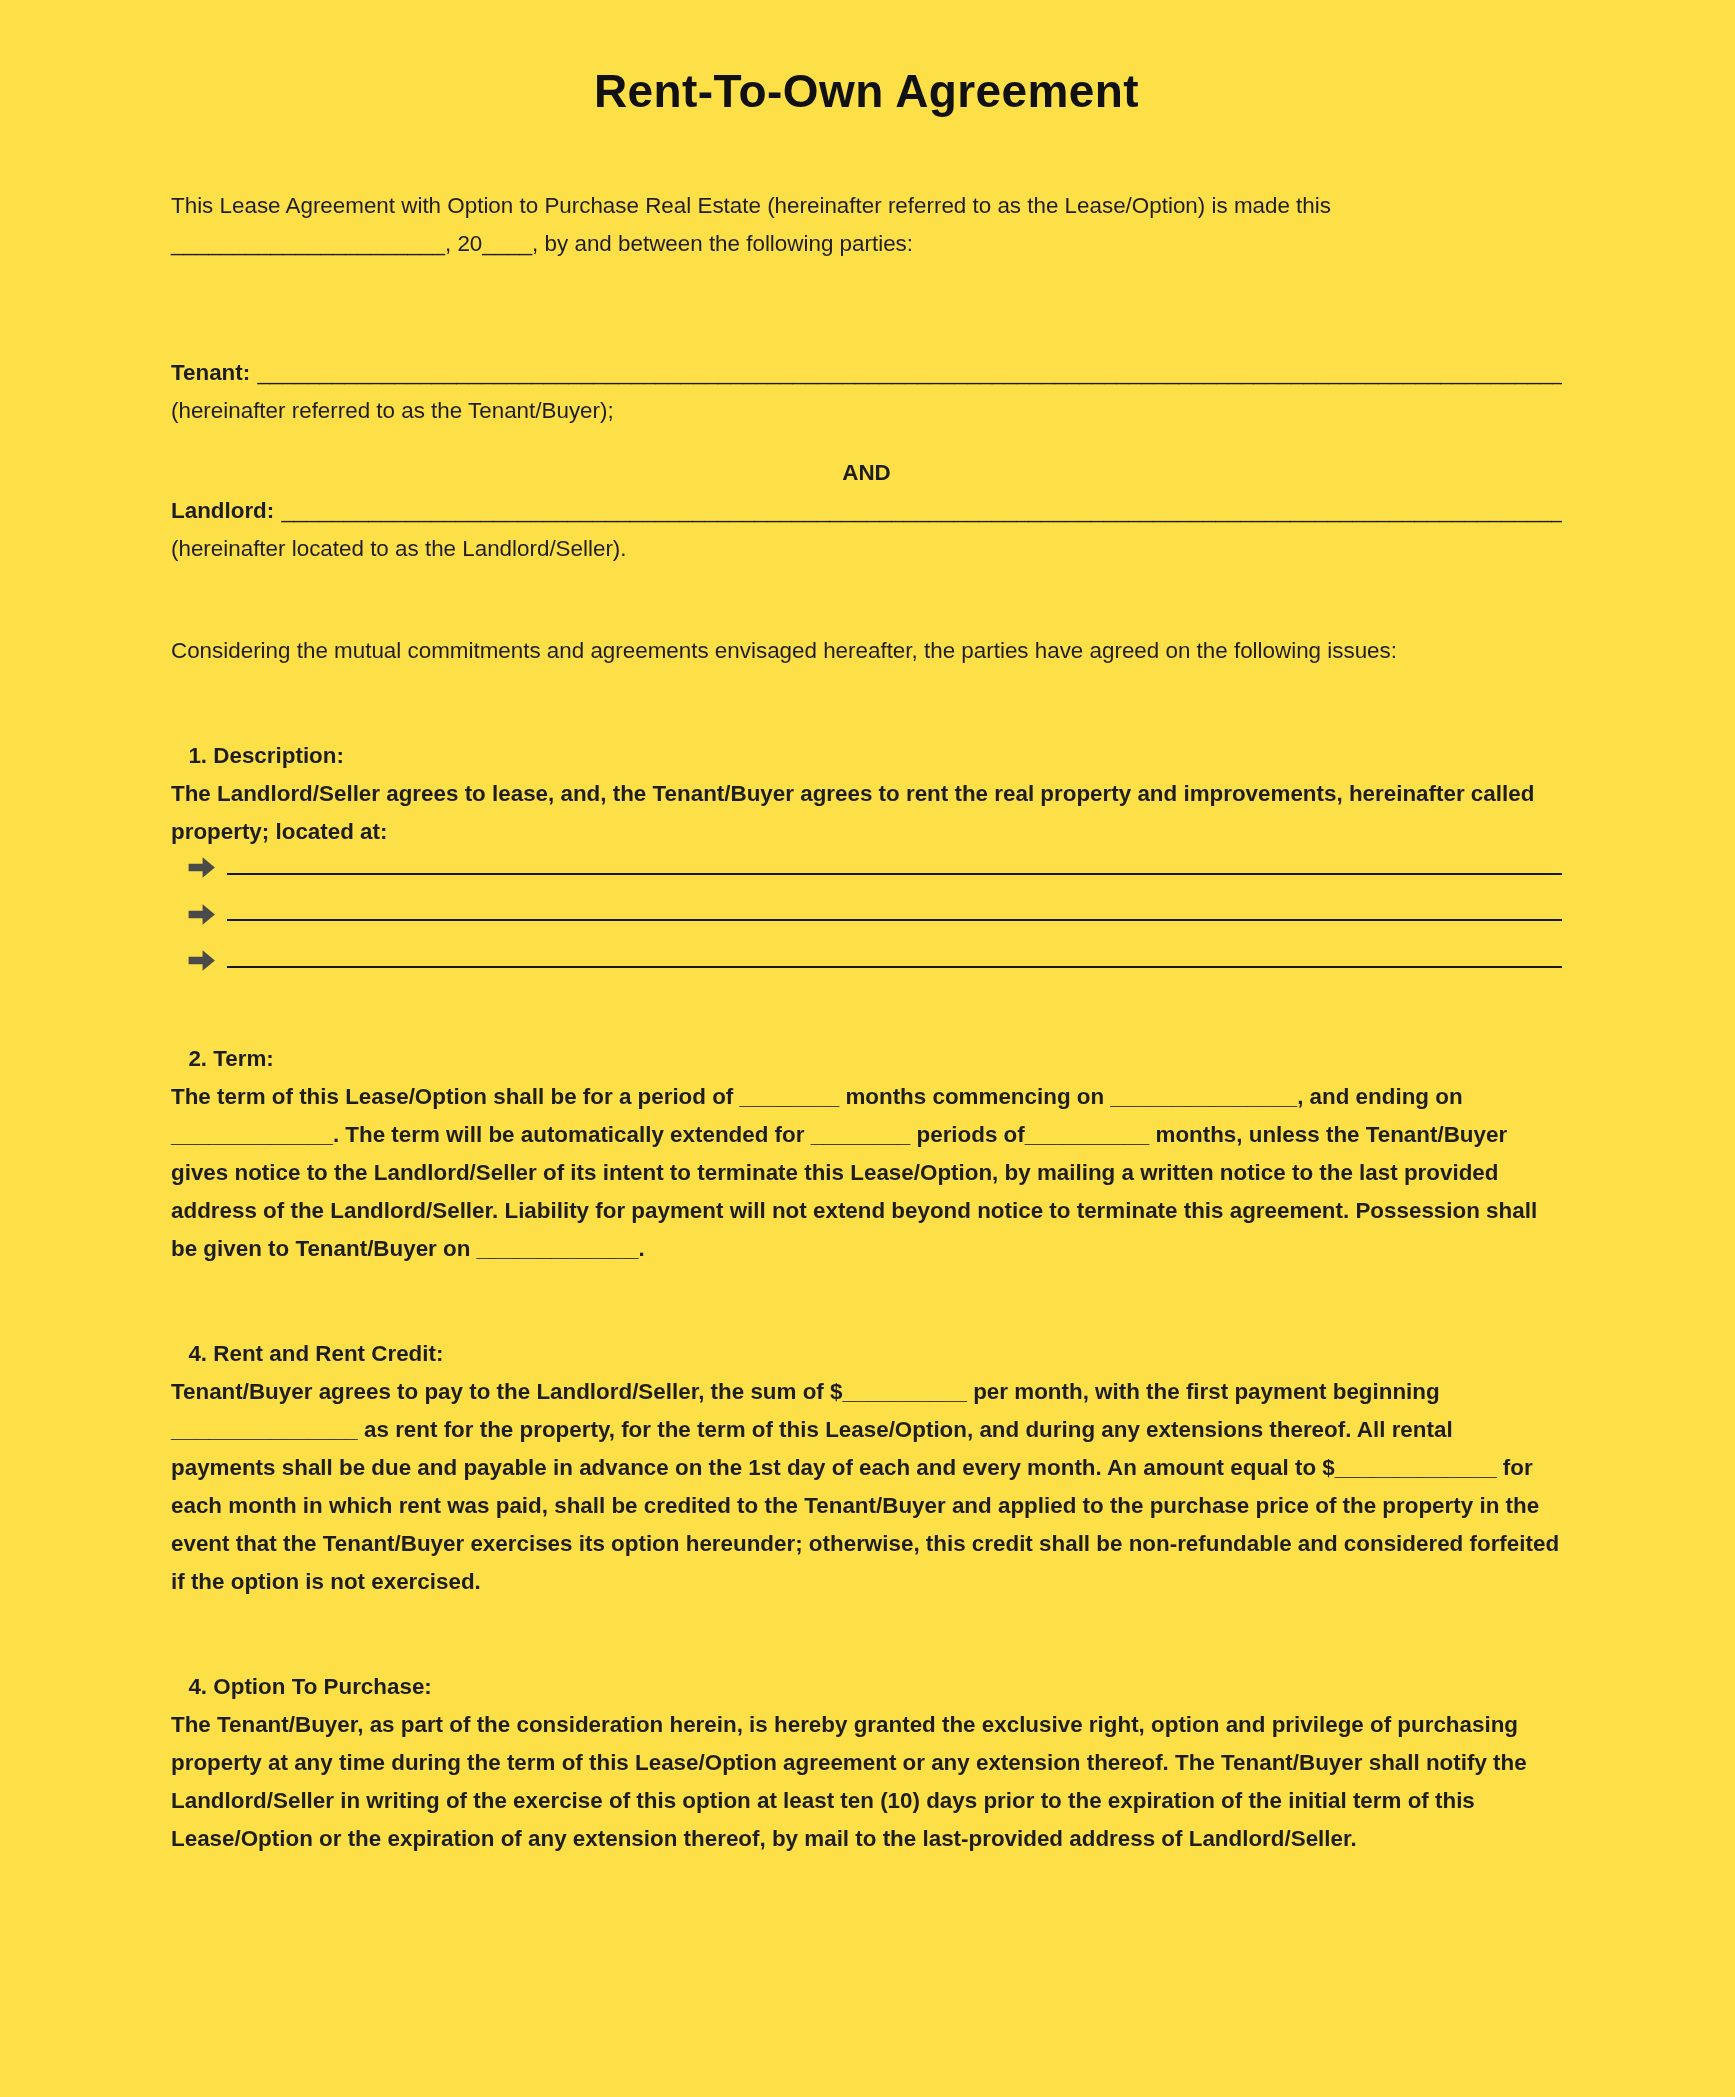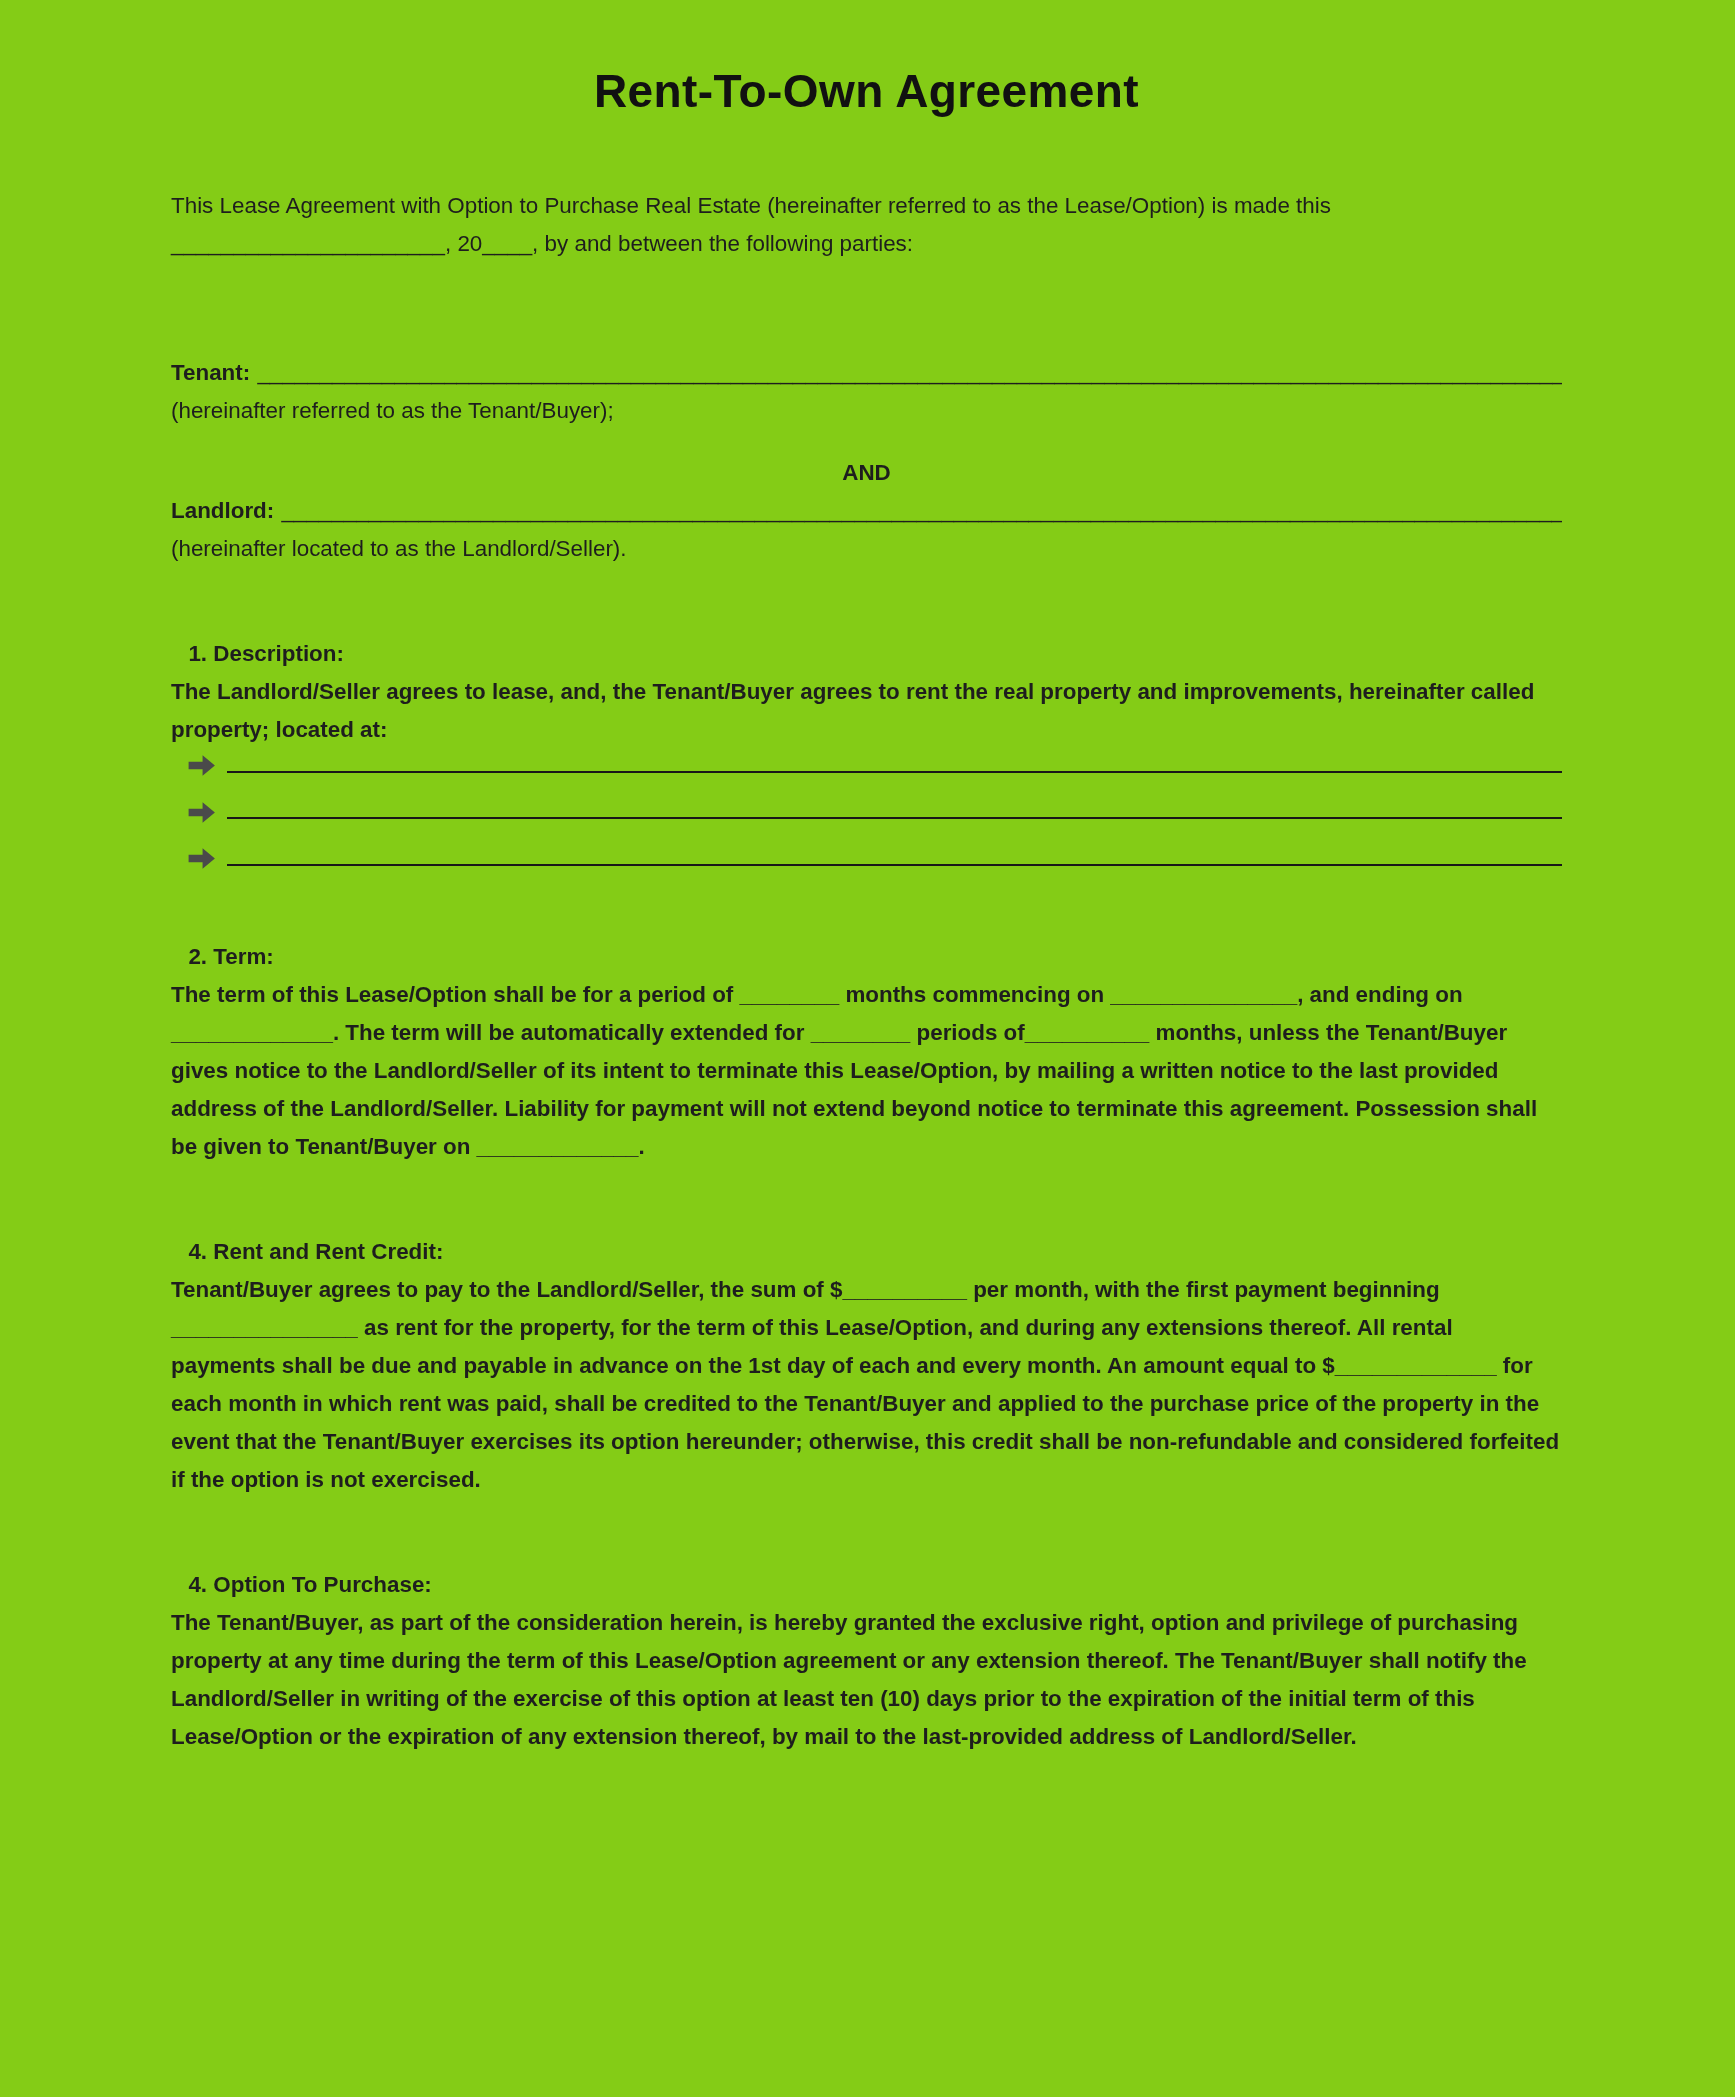--- a/index.html
+++ b/index.html
@@ -9,21 +9,21 @@
     height: 2097px;
     background: #ffffff;
     color: #1e1e1e;
     font-family: "Liberation Sans", sans-serif;
   }
   .page {
     width: 1736px;
     height: 2097px;
     padding: 64px 174px 0 171px;
     overflow: hidden;
-    background: #84cc16;
+    background: #fde047;
   }
   .doc-title {
     font-size: 46px;
     font-weight: 700;
     text-align: center;
     color: #111111;
     margin: 0 0 69px 0;
     letter-spacing: 0.4px;
   }
   p {
@@ -92,20 +92,21 @@
   <p class="party-note">(hereinafter referred to as the Tenant/Buyer);</p>
 
   <p class="and-sep">AND</p>
 
   <div class="field-row">
     <span class="label">Landlord:</span>
     <span class="blank">________________________________________________________________________________________________________________________</span>
   </div>
   <p class="party-note">(hereinafter located to as the Landlord/Seller).</p>
 
+  <p class="considering">Considering the mutual commitments and agreements envisaged hereafter, the parties have agreed on the following issues:</p>
 
   <section>
     <p class="section-heading">1. Description:</p>
     <p class="section-body">The Landlord/Seller agrees to lease, and, the Tenant/Buyer agrees to rent the real property and improvements, hereinafter called property; located at:</p>
 
     <div class="bullet-row">
       <span class="arrow-icon">
         <svg viewBox="0 0 32 28" xmlns="http://www.w3.org/2000/svg">
             <path d="M0 9.5 H17 V1.5 L32 14 L17 26.5 V18.5 H0 Z" fill="#4a4a4a"></path>
           </svg>

